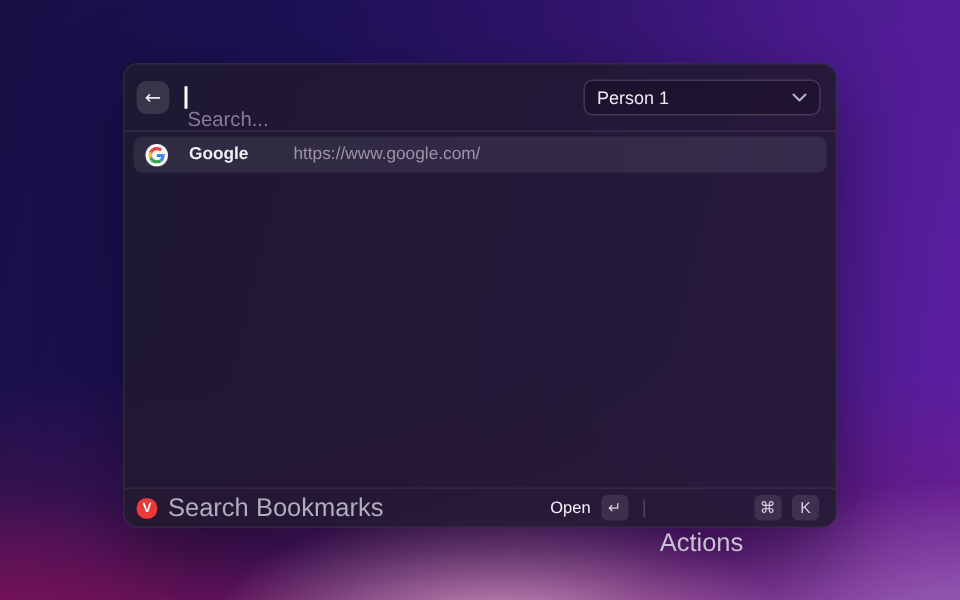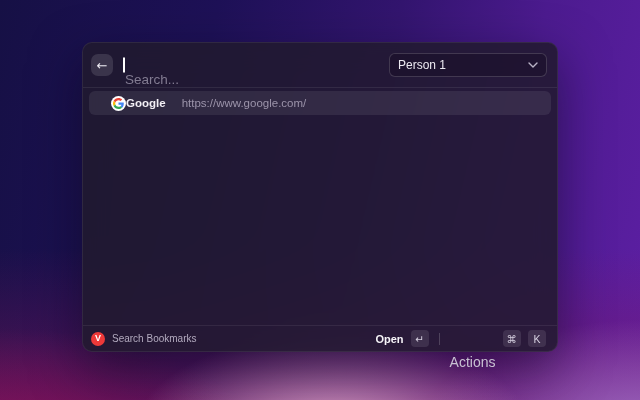--- a/index.html
+++ b/index.html
@@ -50,50 +50,50 @@
     padding:0 8px; cursor:pointer;
   }
   .profile-select span { font-size:12px; color:#ece9f1; }
 
   .h-divider { height:1px; flex:0 0 1px; background:rgba(255,255,255,0.08); }
 
   
   .results { flex:1 1 auto; padding:3px 6px; overflow:hidden; }
   .result-row {
     height:24px; border-radius:6px; background:rgba(255,255,255,0.08);
-    display:flex; align-items:center; padding:0 22px; gap:0; cursor:pointer;
+    display:flex; align-items:center; padding:0 8px; gap:14px; cursor:pointer;
   }
   .favicon {
     width:15px; height:15px; flex:0 0 15px; border-radius:50%; background:#ffffff;
     display:flex; align-items:center; justify-content:center;
   }
   .result-title { font-size:11.5px; font-weight:600; color:#f2eff5; white-space:nowrap; }
   .result-url { font-size:11.5px; color:#9c94aa; margin-left:16px; white-space:nowrap; }
 
   
   .footer {
     height:26px; flex:0 0 26px; border-top:1px solid rgba(255,255,255,0.07);
     display:flex; align-items:center; padding:0 11px 0 8px; gap:7px;
   }
   .vivaldi-badge {
     width:14px; height:14px; flex:0 0 14px; border-radius:50%;
     background:#ee3939; color:#ffffff; font-size:9px; font-weight:800;
     display:flex; align-items:center; justify-content:center; line-height:1;
   }
-  .mode-label { font-size:10px; color:#b3abbf;text-align:right; }
+  .mode-label { font-size:17px; color:#b3abbf;text-align:right; }
   .spacer { flex:1; }
-  .open-label { font-size:11px; font-weight:700; color:#f6f4f8; }
+  .open-label { font-size:11px; font-weight:400; color:#f6f4f8; }
   .kbd {
     min-width:18px; height:17px; padding:0 4px; border-radius:4px;
     background:rgba(255,255,255,0.10); color:#d6d0e0;
     display:flex; align-items:center; justify-content:center;
     font-size:10.5px; font-family:"Liberation Sans","DejaVu Sans",sans-serif;
   }
   .v-sep { width:1px; height:12px; background:rgba(255,255,255,0.18); margin:0 3px; }
-  .actions-label { font-size:14px; color:#c8c1d2;margin-top:47px; }
+  .actions-label { font-size:17px; color:#c8c1d2;margin-top:47px; }
   .chev { flex:0 0 auto; }
 </style>
 </head>
 <body>
 
 <div class="dialog">
 
   <div class="header">
     <button class="back-btn">
       <span>←</span>

